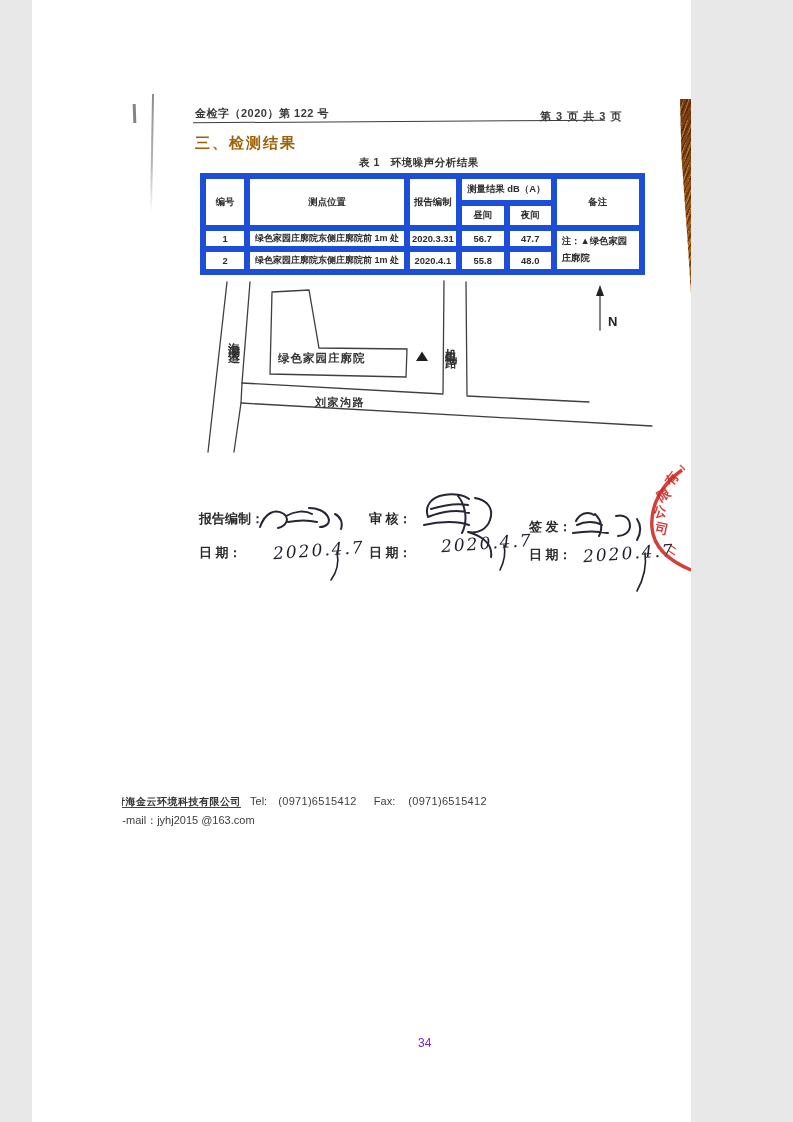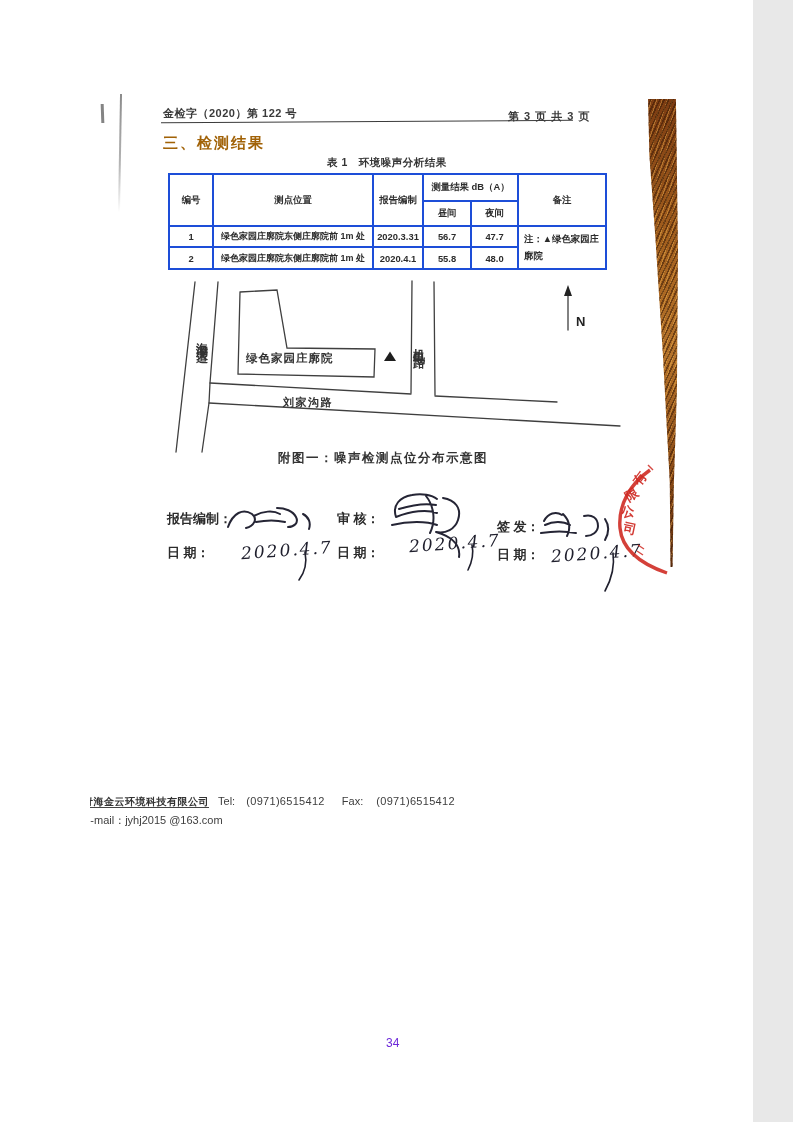--- a/index.html
+++ b/index.html
@@ -1,28 +1,28 @@
 <!DOCTYPE html>
 <html><head>
 <meta charset="utf-8">
 <style>
   html,body{margin:0;padding:0;background:#e8e8e8;}
-  .page{position:relative;width:753px;height:1122px;background:#ffffff;overflow:hidden;
-        font-family:"Liberation Sans","DejaVu Sans",sans-serif;color:#2c2c2c;}
+  .page{position:relative;width:659px;height:1122px;background:#ffffff;overflow:hidden;
+        font-family:"Liberation Sans","DejaVu Sans",sans-serif;color:#2c2c2c;margin-left:32px;}
   .abs{position:absolute;}
   
   .hdr-left{left:163px;top:106px;font-size:11px;font-weight:700;color:#3a3a3a;letter-spacing:.5px;}
   .hdr-right{left:508px;top:109px;font-size:11px;font-weight:700;color:#3a3a3a;letter-spacing:1px;}
   .hdr-rule{left:161px;top:121px;width:412px;height:0;border-top:1.6px solid #3c3c3c;transform:rotate(-.35deg);}
   .sec-title{left:163px;top:134px;font-size:15px;font-weight:700;color:#a16207;letter-spacing:2px;}
   .tbl-caption{left:327px;top:156px;font-size:10.5px;font-weight:700;color:#333;letter-spacing:.5px;}
   
   table.noise{position:absolute;left:168px;top:173px;border-collapse:collapse;table-layout:fixed;
         font-size:9.4px;font-weight:600;color:#2c2c2c;}
-  table.noise td,table.noise th{border:2px solid #1d4ed8;text-align:center;vertical-align:middle;
+  table.noise td,table.noise th{border:6px solid #1d4ed8;text-align:center;vertical-align:middle;
         padding:0 2px;overflow:hidden;white-space:nowrap;}
   table.noise th{font-weight:700;}
   td.remark{text-align:left!important;white-space:normal!important;line-height:1.8;padding:2px 5px!important;}
   
   .v-label{writing-mode:vertical-rl;text-orientation:upright;font-size:12px;font-weight:700;
         color:#333;letter-spacing:3px;line-height:1;}
   .bld-label{font-size:11.5px;font-weight:700;color:#333;letter-spacing:1px;}
   .road-label{font-size:11px;font-weight:700;color:#333;letter-spacing:1.5px;text-align:right;}
   .north-n{font-size:13px;font-weight:700;color:#222;}
   .fig-caption{left:278px;top:450px;font-size:12.5px;font-weight:700;color:#333;letter-spacing:1.5px;}
@@ -118,21 +118,20 @@
     </g>
     <polygon points="564,296 568,285 572,296" fill="#222"></polygon>
     <polygon points="384,361 390,351.5 396,361" fill="#1e1e1e"></polygon>
   </svg>
   <div class="abs v-label" style="left:196px;top:332px">海湖大道</div>
   <div class="abs v-label" style="left:413px;top:338px">机电二路</div>
   <div class="abs bld-label" style="left:246px;top:351px">绿色家园庄廓院</div>
   <div class="abs road-label" style="left:283px;top:395px">刘家沟路</div>
   <div class="abs north-n" style="left:576px;top:314px">N</div>
 
-  <div class="abs fig-caption">附图一：噪声检测点位分布示意图</div>
 
   <div class="abs sig-label" style="left:167px;top:510px">报告编制：</div>
   <div class="abs sig-label" style="left:337px;top:510px">审  核：</div>
   <div class="abs sig-label" style="left:497px;top:518px">签 发：</div>
   <div class="abs sig-label" style="left:167px;top:544px">日    期：</div>
   <div class="abs sig-label" style="left:337px;top:544px">日  期：</div>
   <div class="abs sig-label" style="left:497px;top:546px">日  期：</div>
 
   <div class="abs hand-date" style="left:241px;top:540px">2020.4.7</div>
   <div class="abs hand-date" style="left:409px;top:533px">2020.4.7</div>

